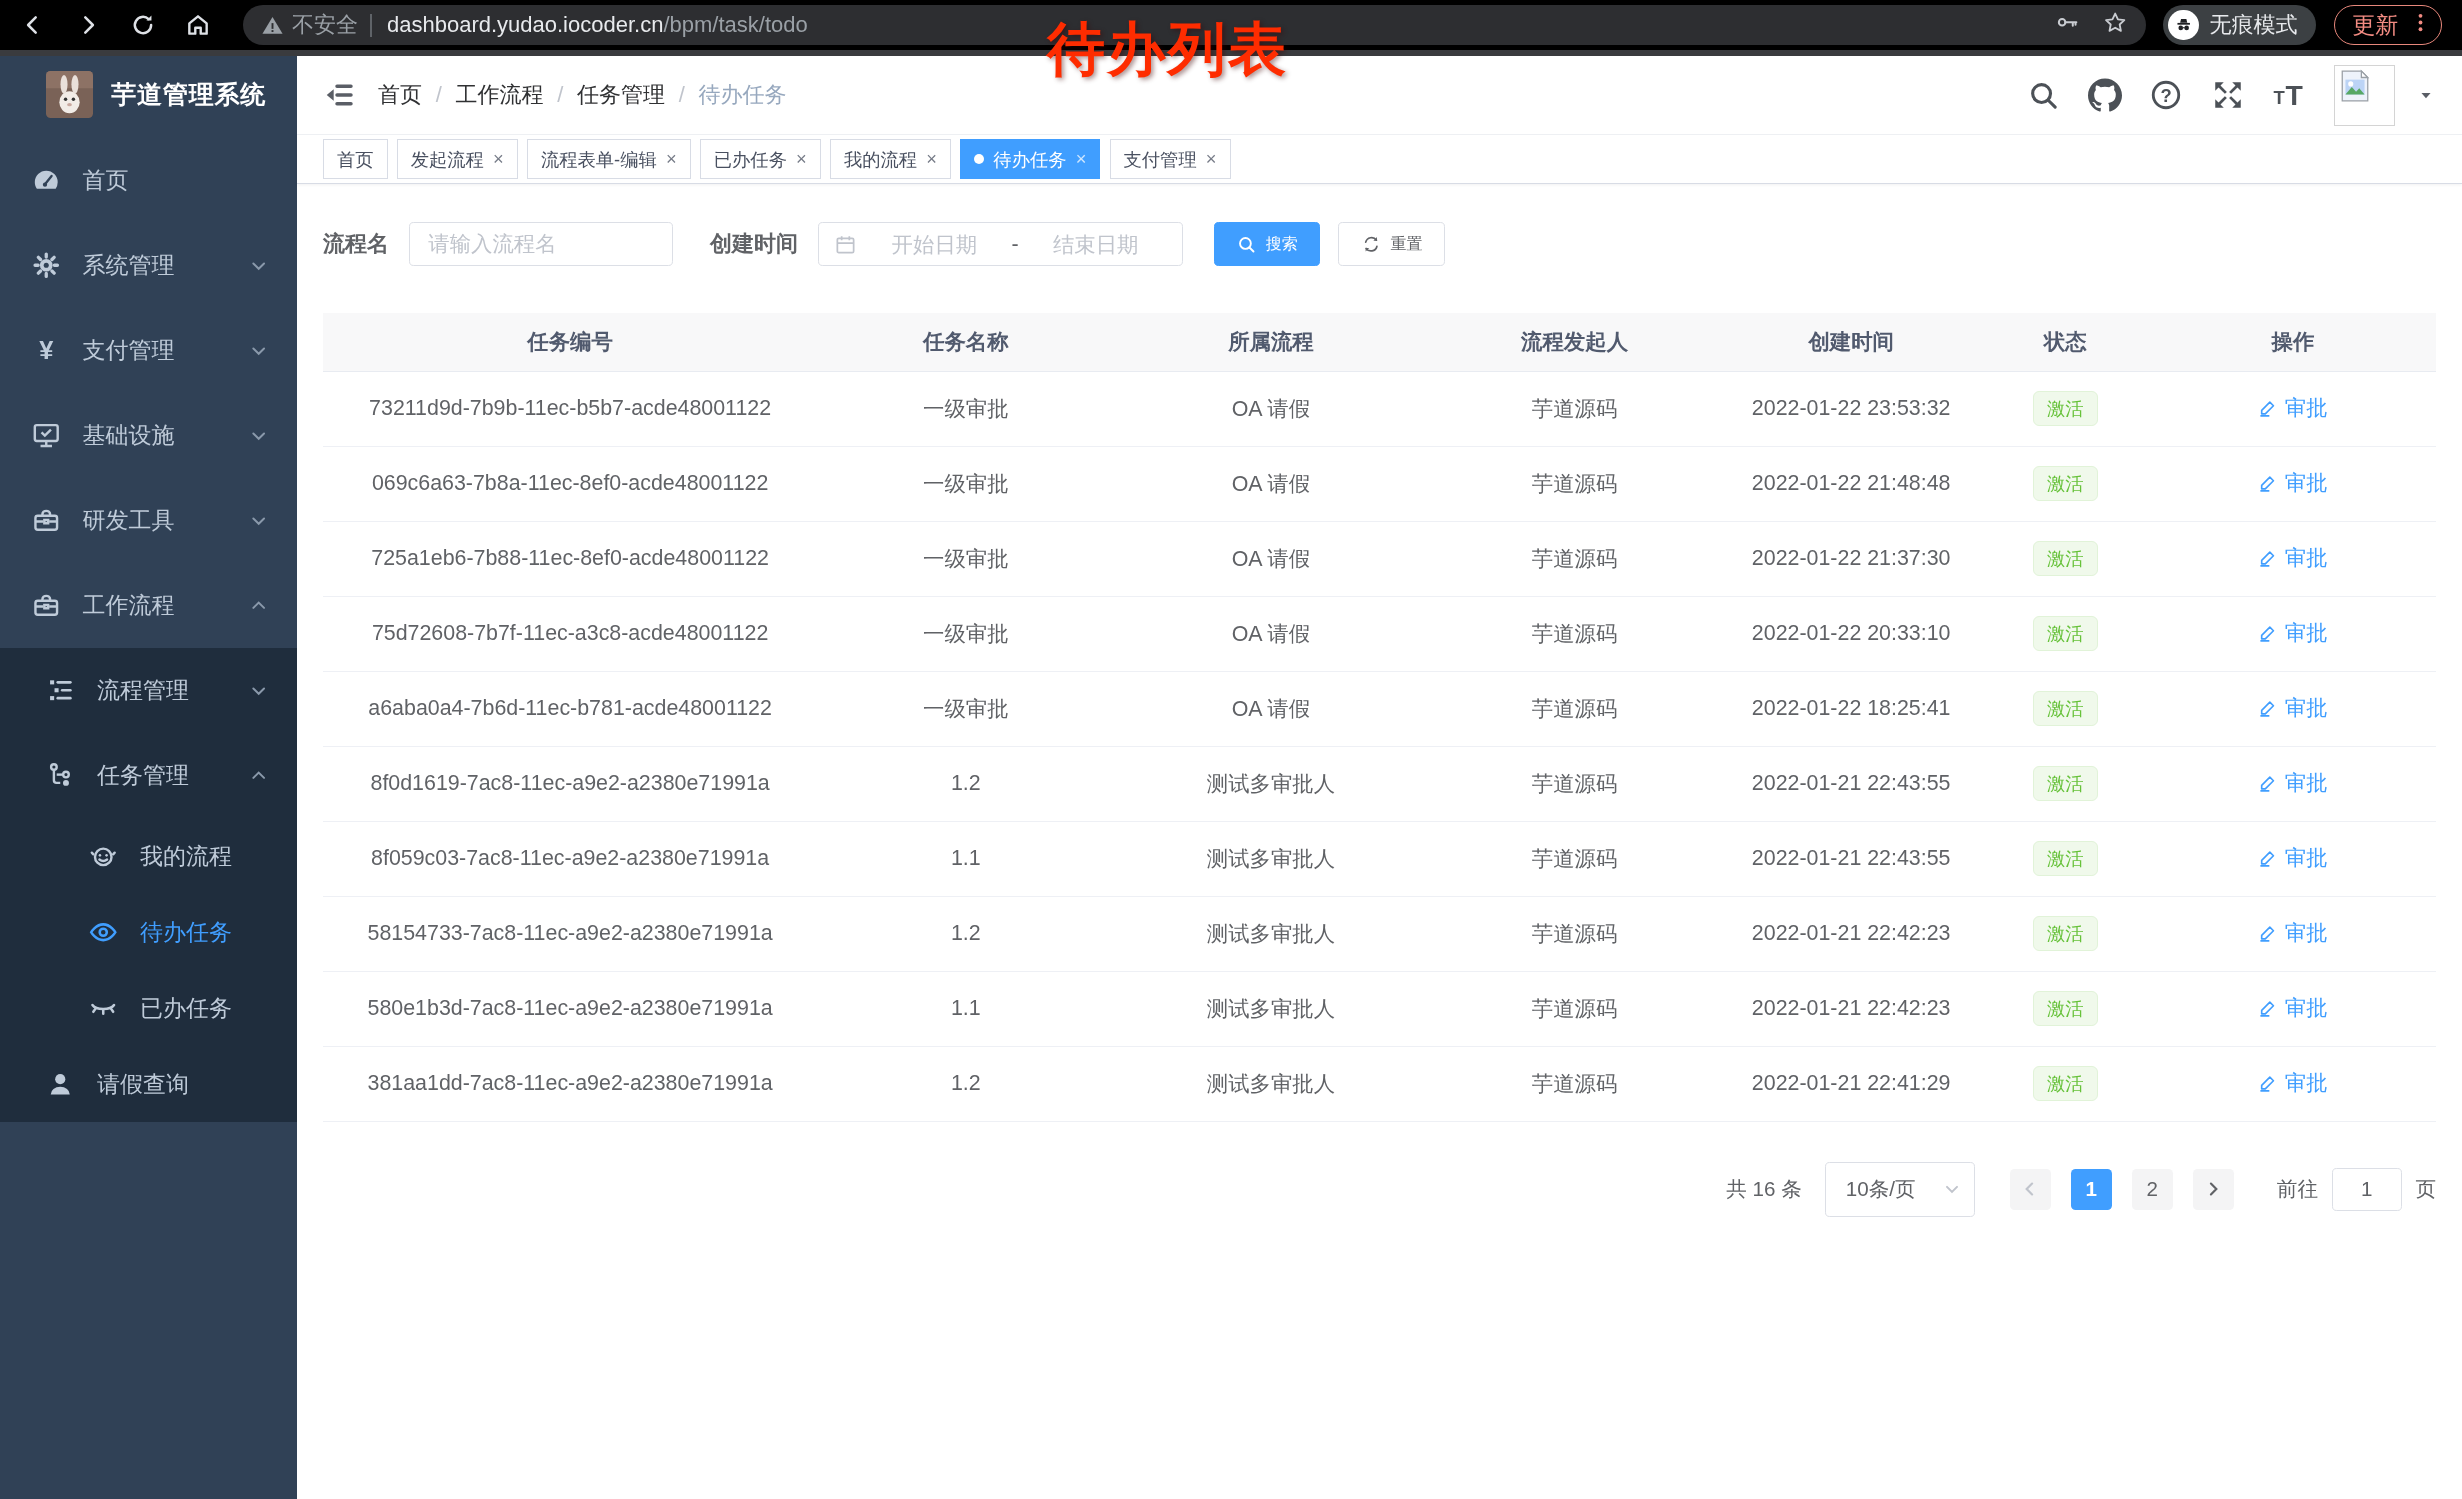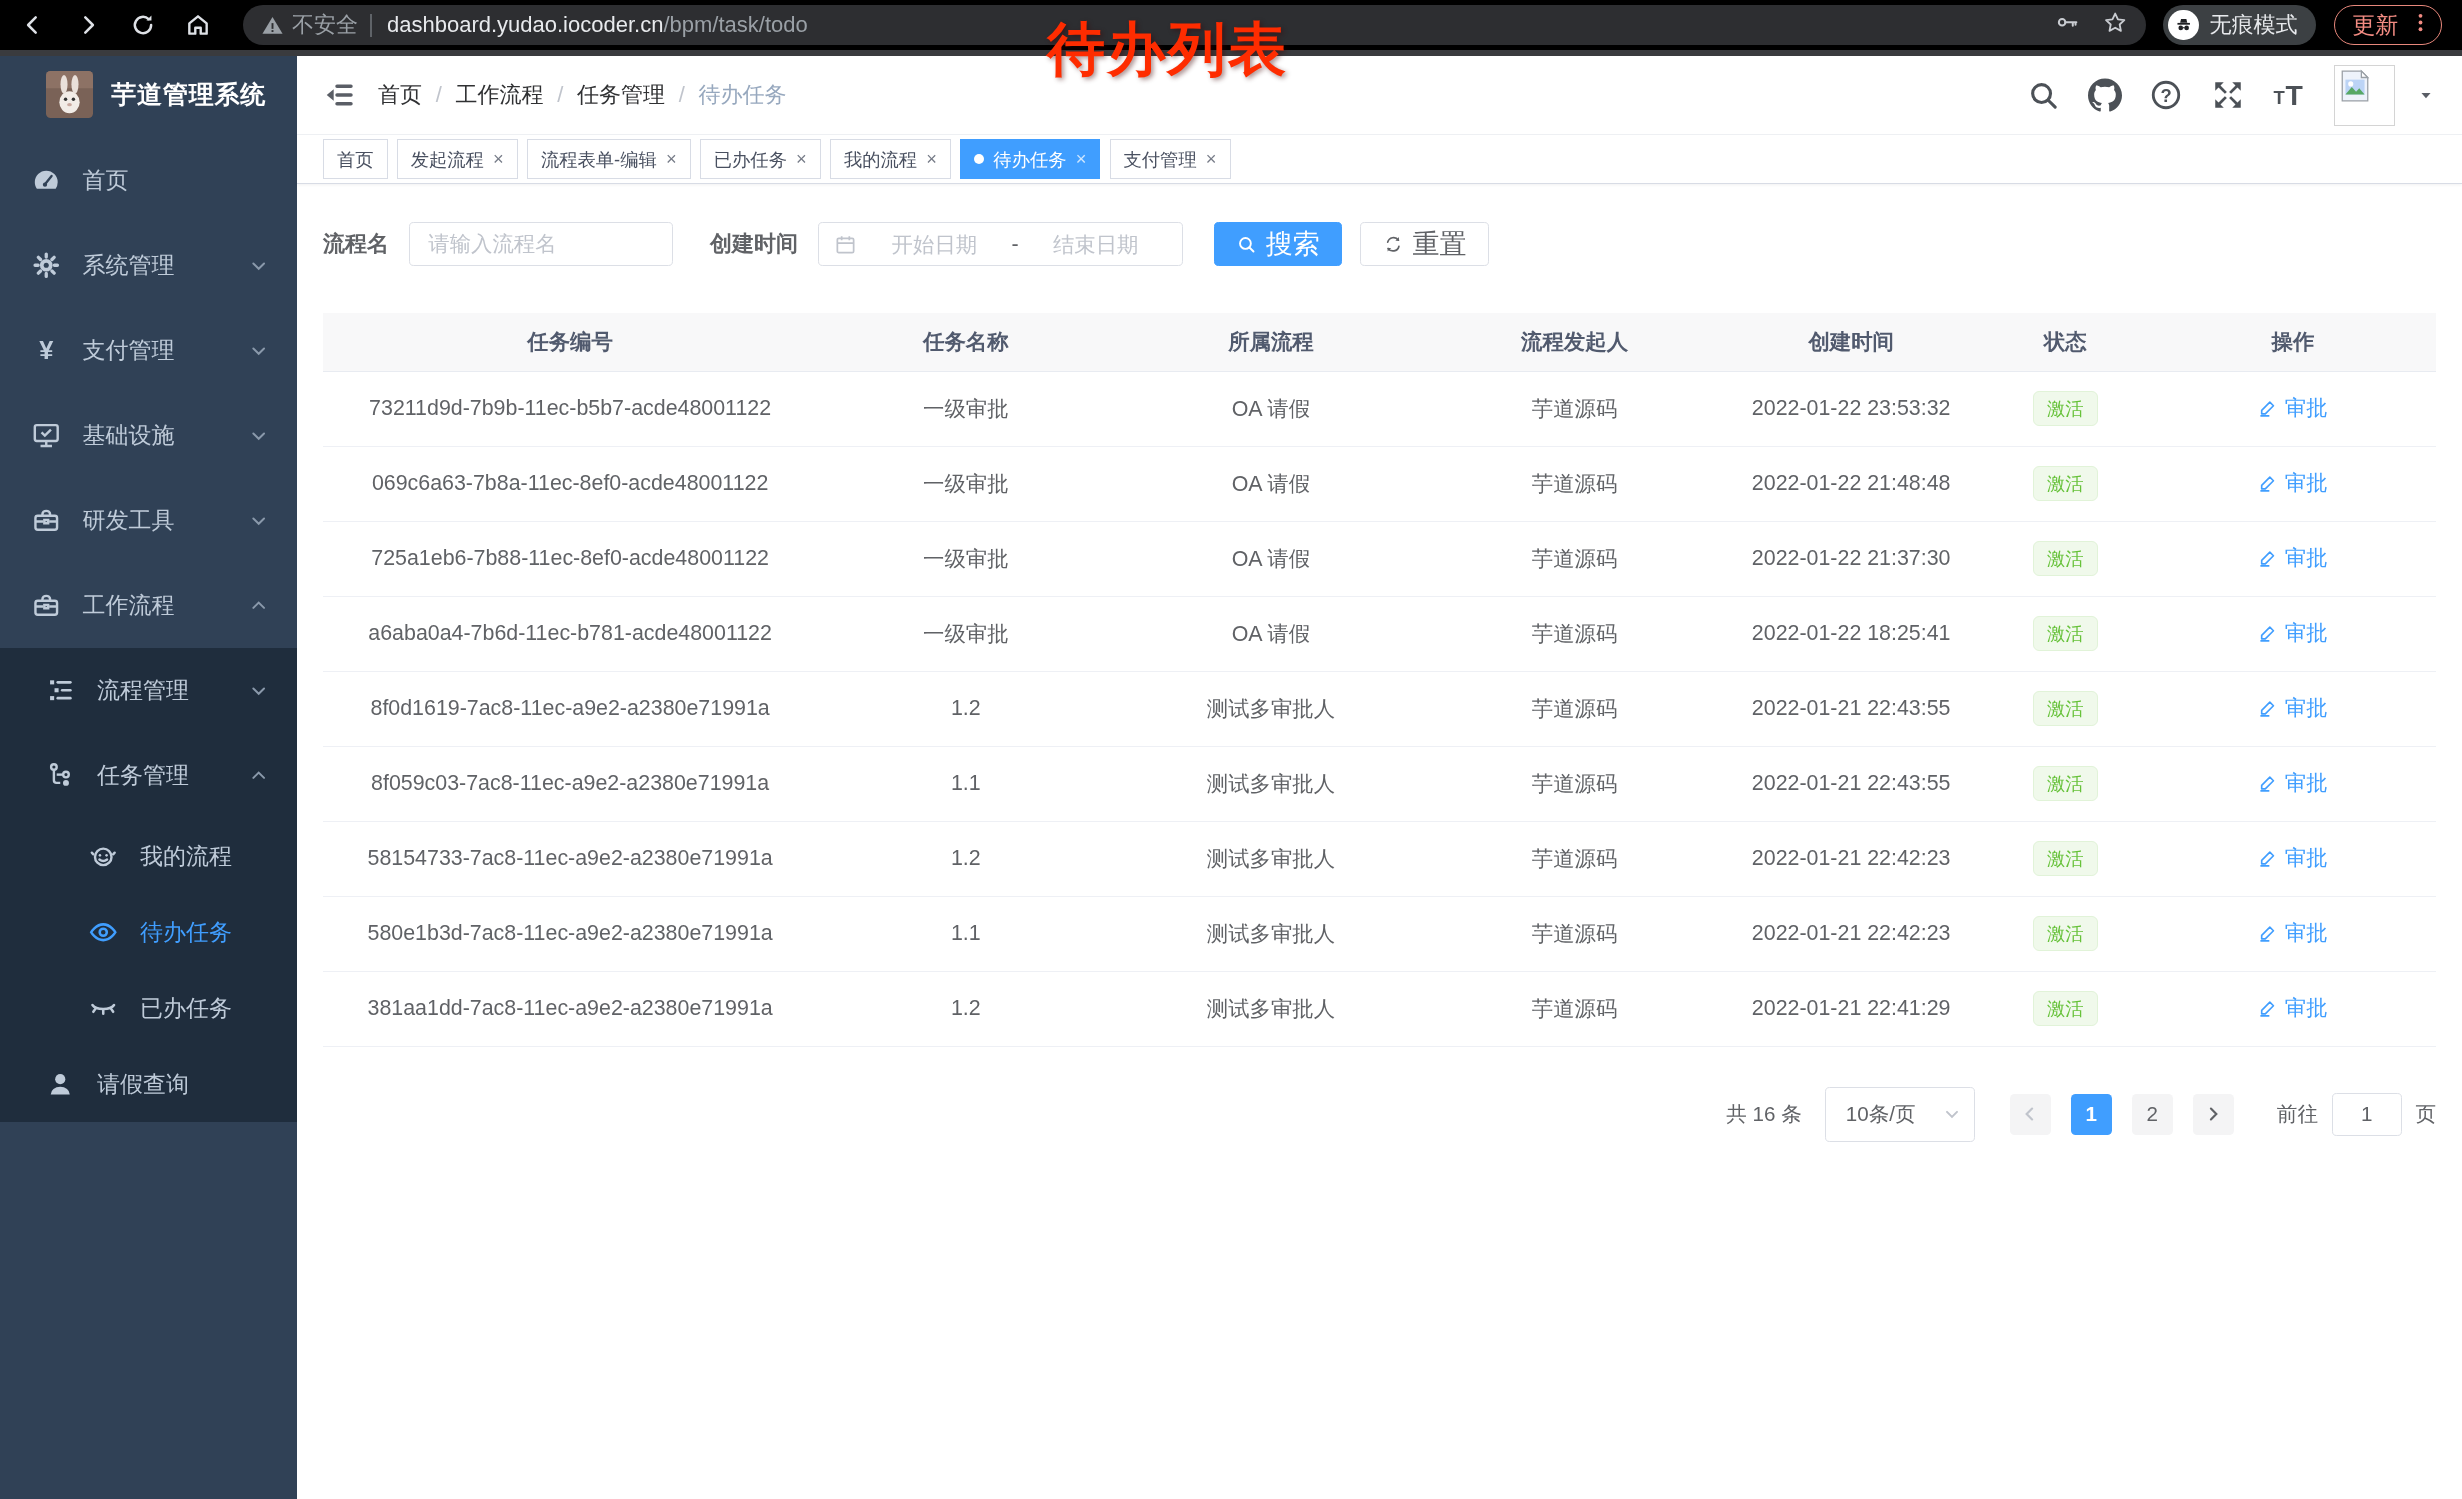--- a/index.html
+++ b/index.html
@@ -83,21 +83,21 @@
              font-size:21.4px; color:#606266; outline:none; font-family:inherit; }
   .f-input::placeholder { color:#c0c4cc; }
   .f-label2 { margin-left:37px; }
   .daterange { width:365px; height:44px; border:0.8px solid #dcdfe6; border-radius:4.6px; display:flex;
                align-items:center; padding:0 15.3px; gap:6.1px; color:#c0c4cc; font-size:21.4px; }
   .daterange .cal { width:23px; height:23px; flex:none; }
   .daterange .cal svg { width:100%; height:100%; }
   .daterange .ph { flex:1; text-align:center; }
   .daterange .rsep { color:#606266; flex:none; }
   .btn { height:44px; border-radius:4.6px; display:inline-flex; align-items:center; gap:9.2px;
-         font-size:27px; padding:0 21.4px; cursor:pointer; flex:none; }
+         font-size:16px; padding:0 21.4px; cursor:pointer; flex:none; }
   .btn svg { width:20.6px; height:20.6px; }
   .btn-primary { background:#409eff; color:#fff; border:0.8px solid #409eff; margin-left:30.5px; }
   .btn-plain { background:#fff; color:#606266; border:0.8px solid #dcdfe6; margin-left:18.3px; }
 
   table.grid { width:2113px; border-collapse:collapse; table-layout:fixed; font-size:21.4px; }
   table.grid th { height:58px; background:#f8f8f9; color:#515a6e; font-weight:700; border-bottom:1.5px solid #e8ebf1; }
   table.grid td { height:75px; text-align:center; color:#606266; border-bottom:1.5px solid #eef0f5; overflow:hidden; white-space:nowrap; }
   .status-tag { display:inline-block; padding:0 13px; height:35px; line-height:34px; background:#f0f9eb;
                 border:0.8px solid #e1f3d8; border-radius:6.1px; color:#67c23a; font-size:18.3px; }
   .action-link { color:#409eff; display:inline-flex; align-items:center; gap:6.1px; cursor:pointer; font-size:21.4px; }
@@ -545,20 +545,37 @@
                     <span style="width: 20.6px; height: 20.6px; display: inline-flex;">
                       <svg viewBox="0 0 24 24" fill="none" stroke="currentColor" stroke-width="1.9" stroke-linejoin="round">
                         <path d="M13.8 6 18 10.2 8.5 19.7H4.3v-4.2z"></path>
                         <path d="M3.5 22h9" stroke-linecap="round"></path>
                       </svg>
                     </span>
                     <span>审批</span>
                   </span></td>
               </tr>
               <tr>
+                <td>75d72608-7b7f-11ec-a3c8-acde48001122</td>
+                <td>一级审批</td>
+                <td>OA 请假</td>
+                <td>芋道源码</td>
+                <td>2022-01-22 20:33:10</td>
+                <td><span class="status-tag">激活</span></td>
+                <td><span class="action-link">
+                    <span style="width: 20.6px; height: 20.6px; display: inline-flex;">
+                      <svg viewBox="0 0 24 24" fill="none" stroke="currentColor" stroke-width="1.9" stroke-linejoin="round">
+                        <path d="M13.8 6 18 10.2 8.5 19.7H4.3v-4.2z"></path>
+                        <path d="M3.5 22h9" stroke-linecap="round"></path>
+                      </svg>
+                    </span>
+                    <span>审批</span>
+                  </span></td>
+              </tr>
+              <tr>
                 <td>a6aba0a4-7b6d-11ec-b781-acde48001122</td>
                 <td>一级审批</td>
                 <td>OA 请假</td>
                 <td>芋道源码</td>
                 <td>2022-01-22 18:25:41</td>
                 <td><span class="status-tag">激活</span></td>
                 <td><span class="action-link">
                     <span style="width: 20.6px; height: 20.6px; display: inline-flex;">
                       <svg viewBox="0 0 24 24" fill="none" stroke="currentColor" stroke-width="1.9" stroke-linejoin="round">
                         <path d="M13.8 6 18 10.2 8.5 19.7H4.3v-4.2z"></path>

